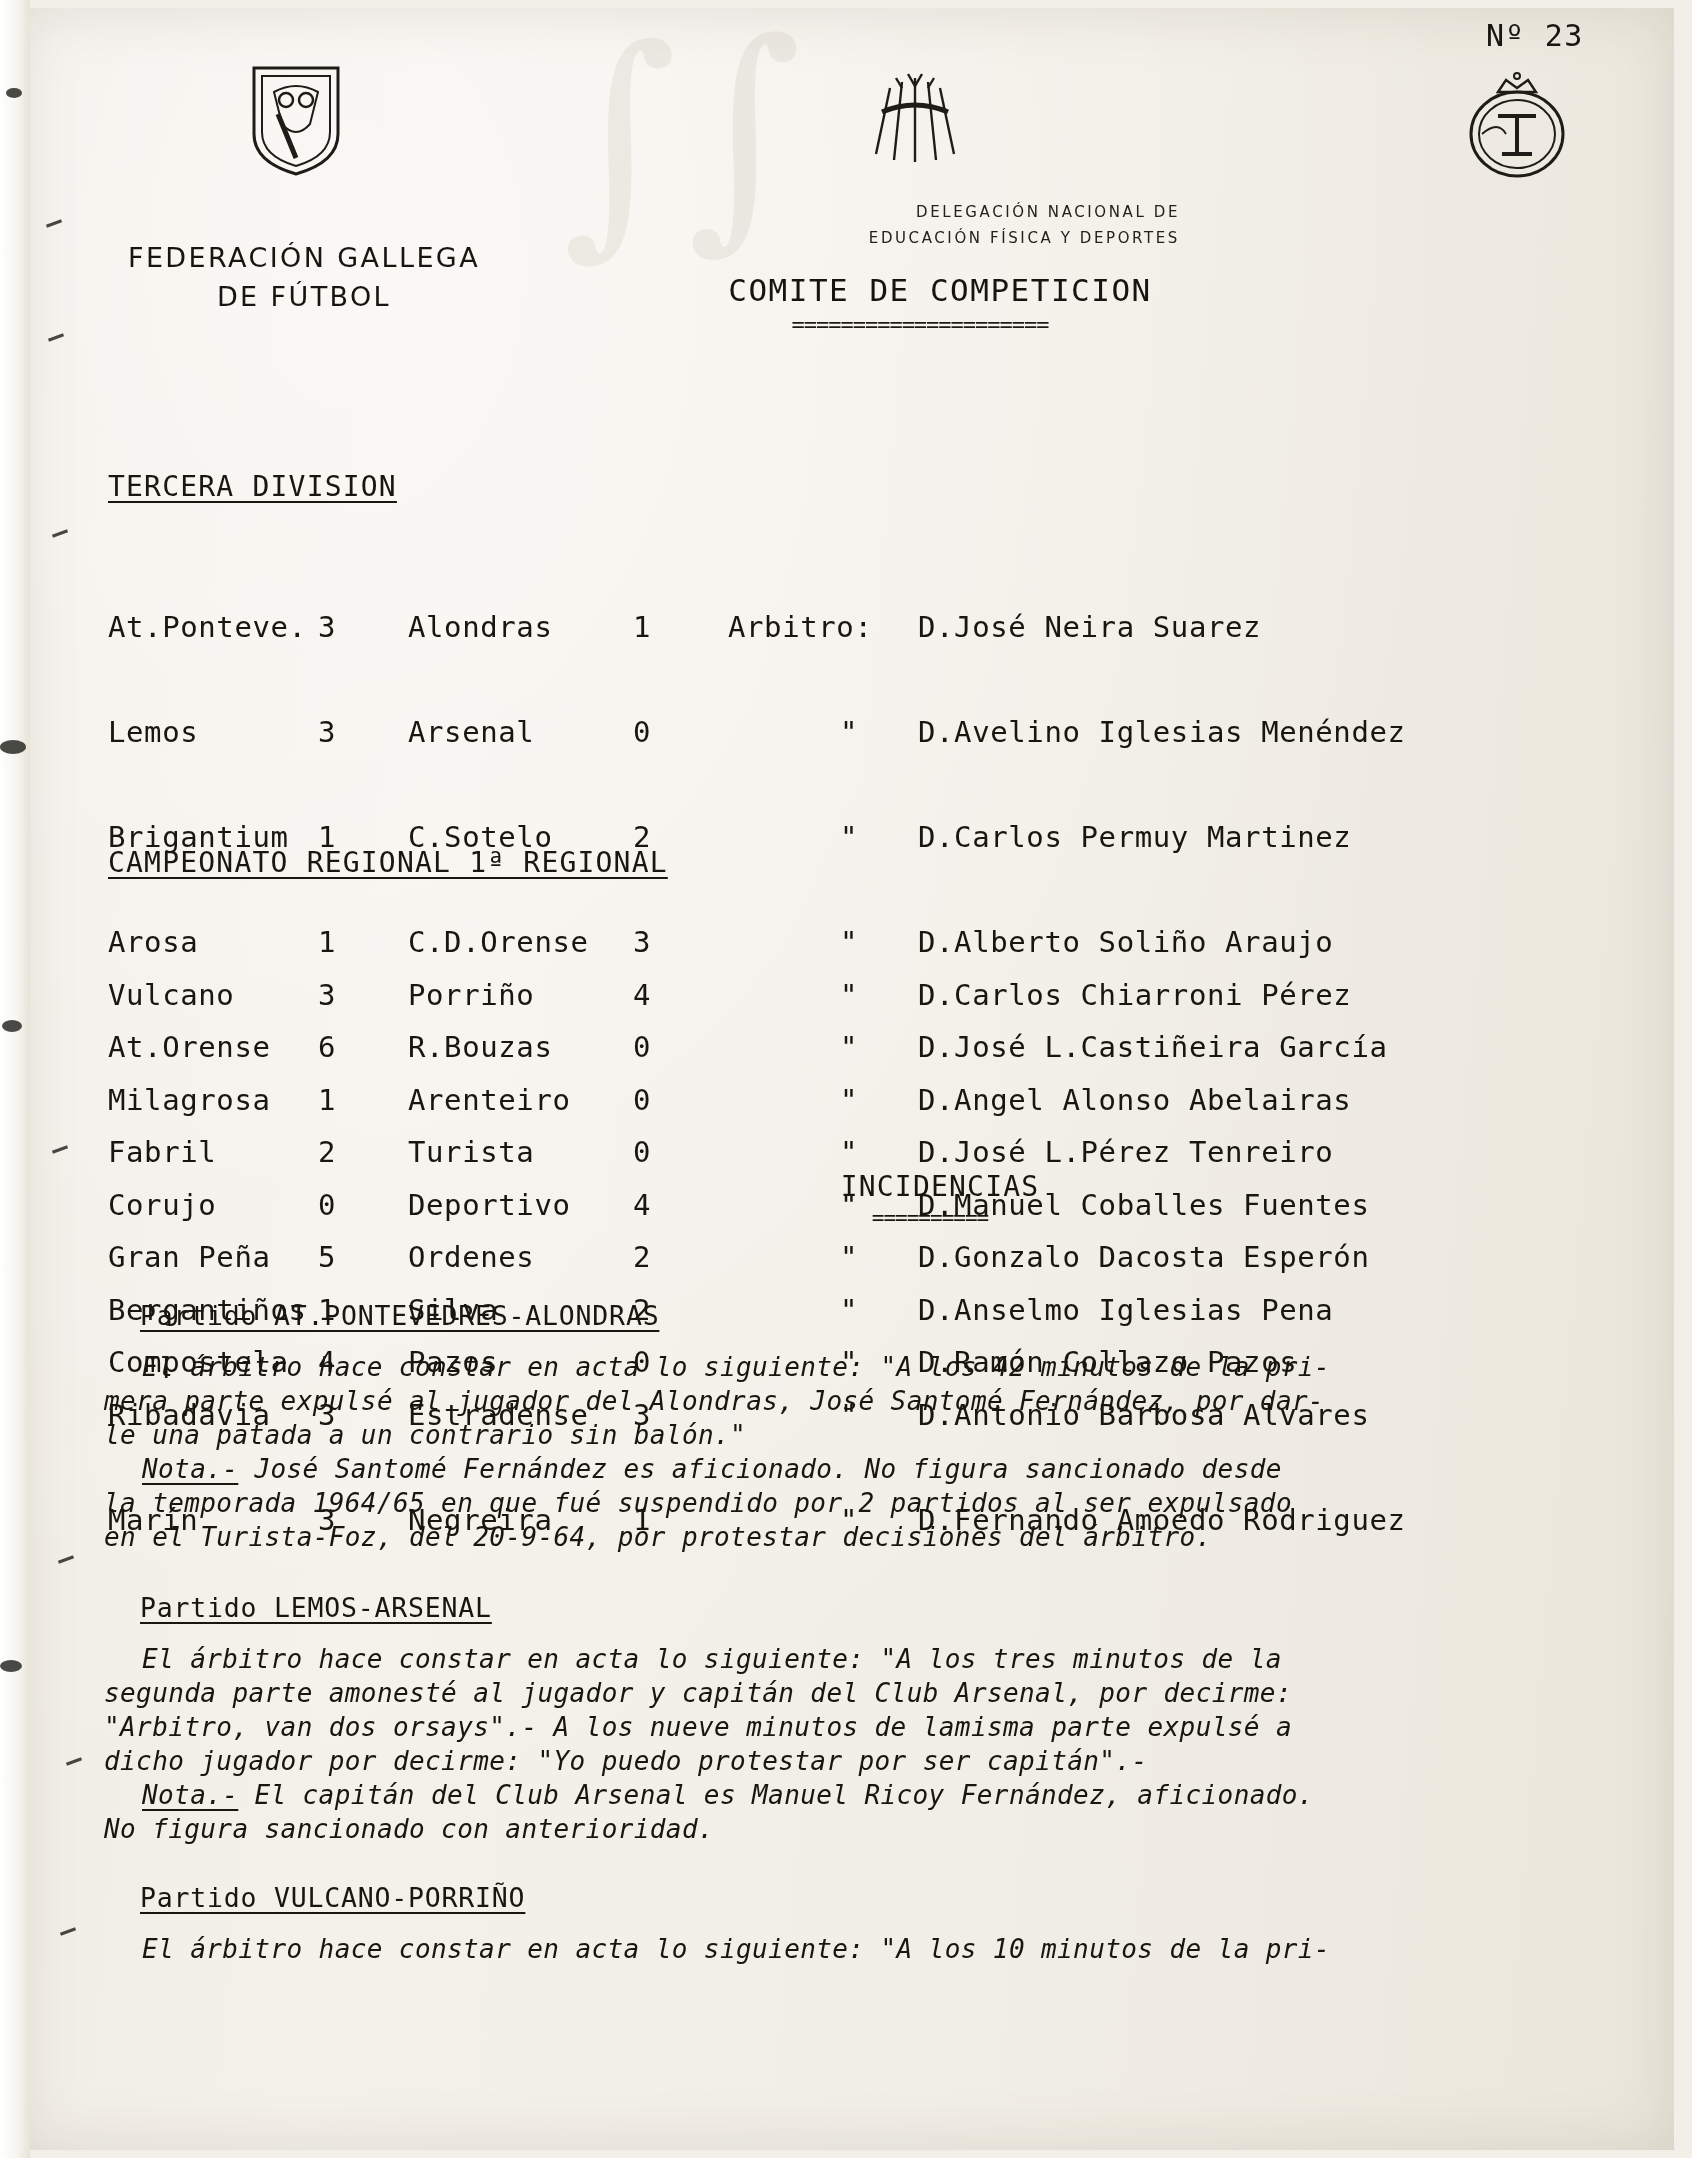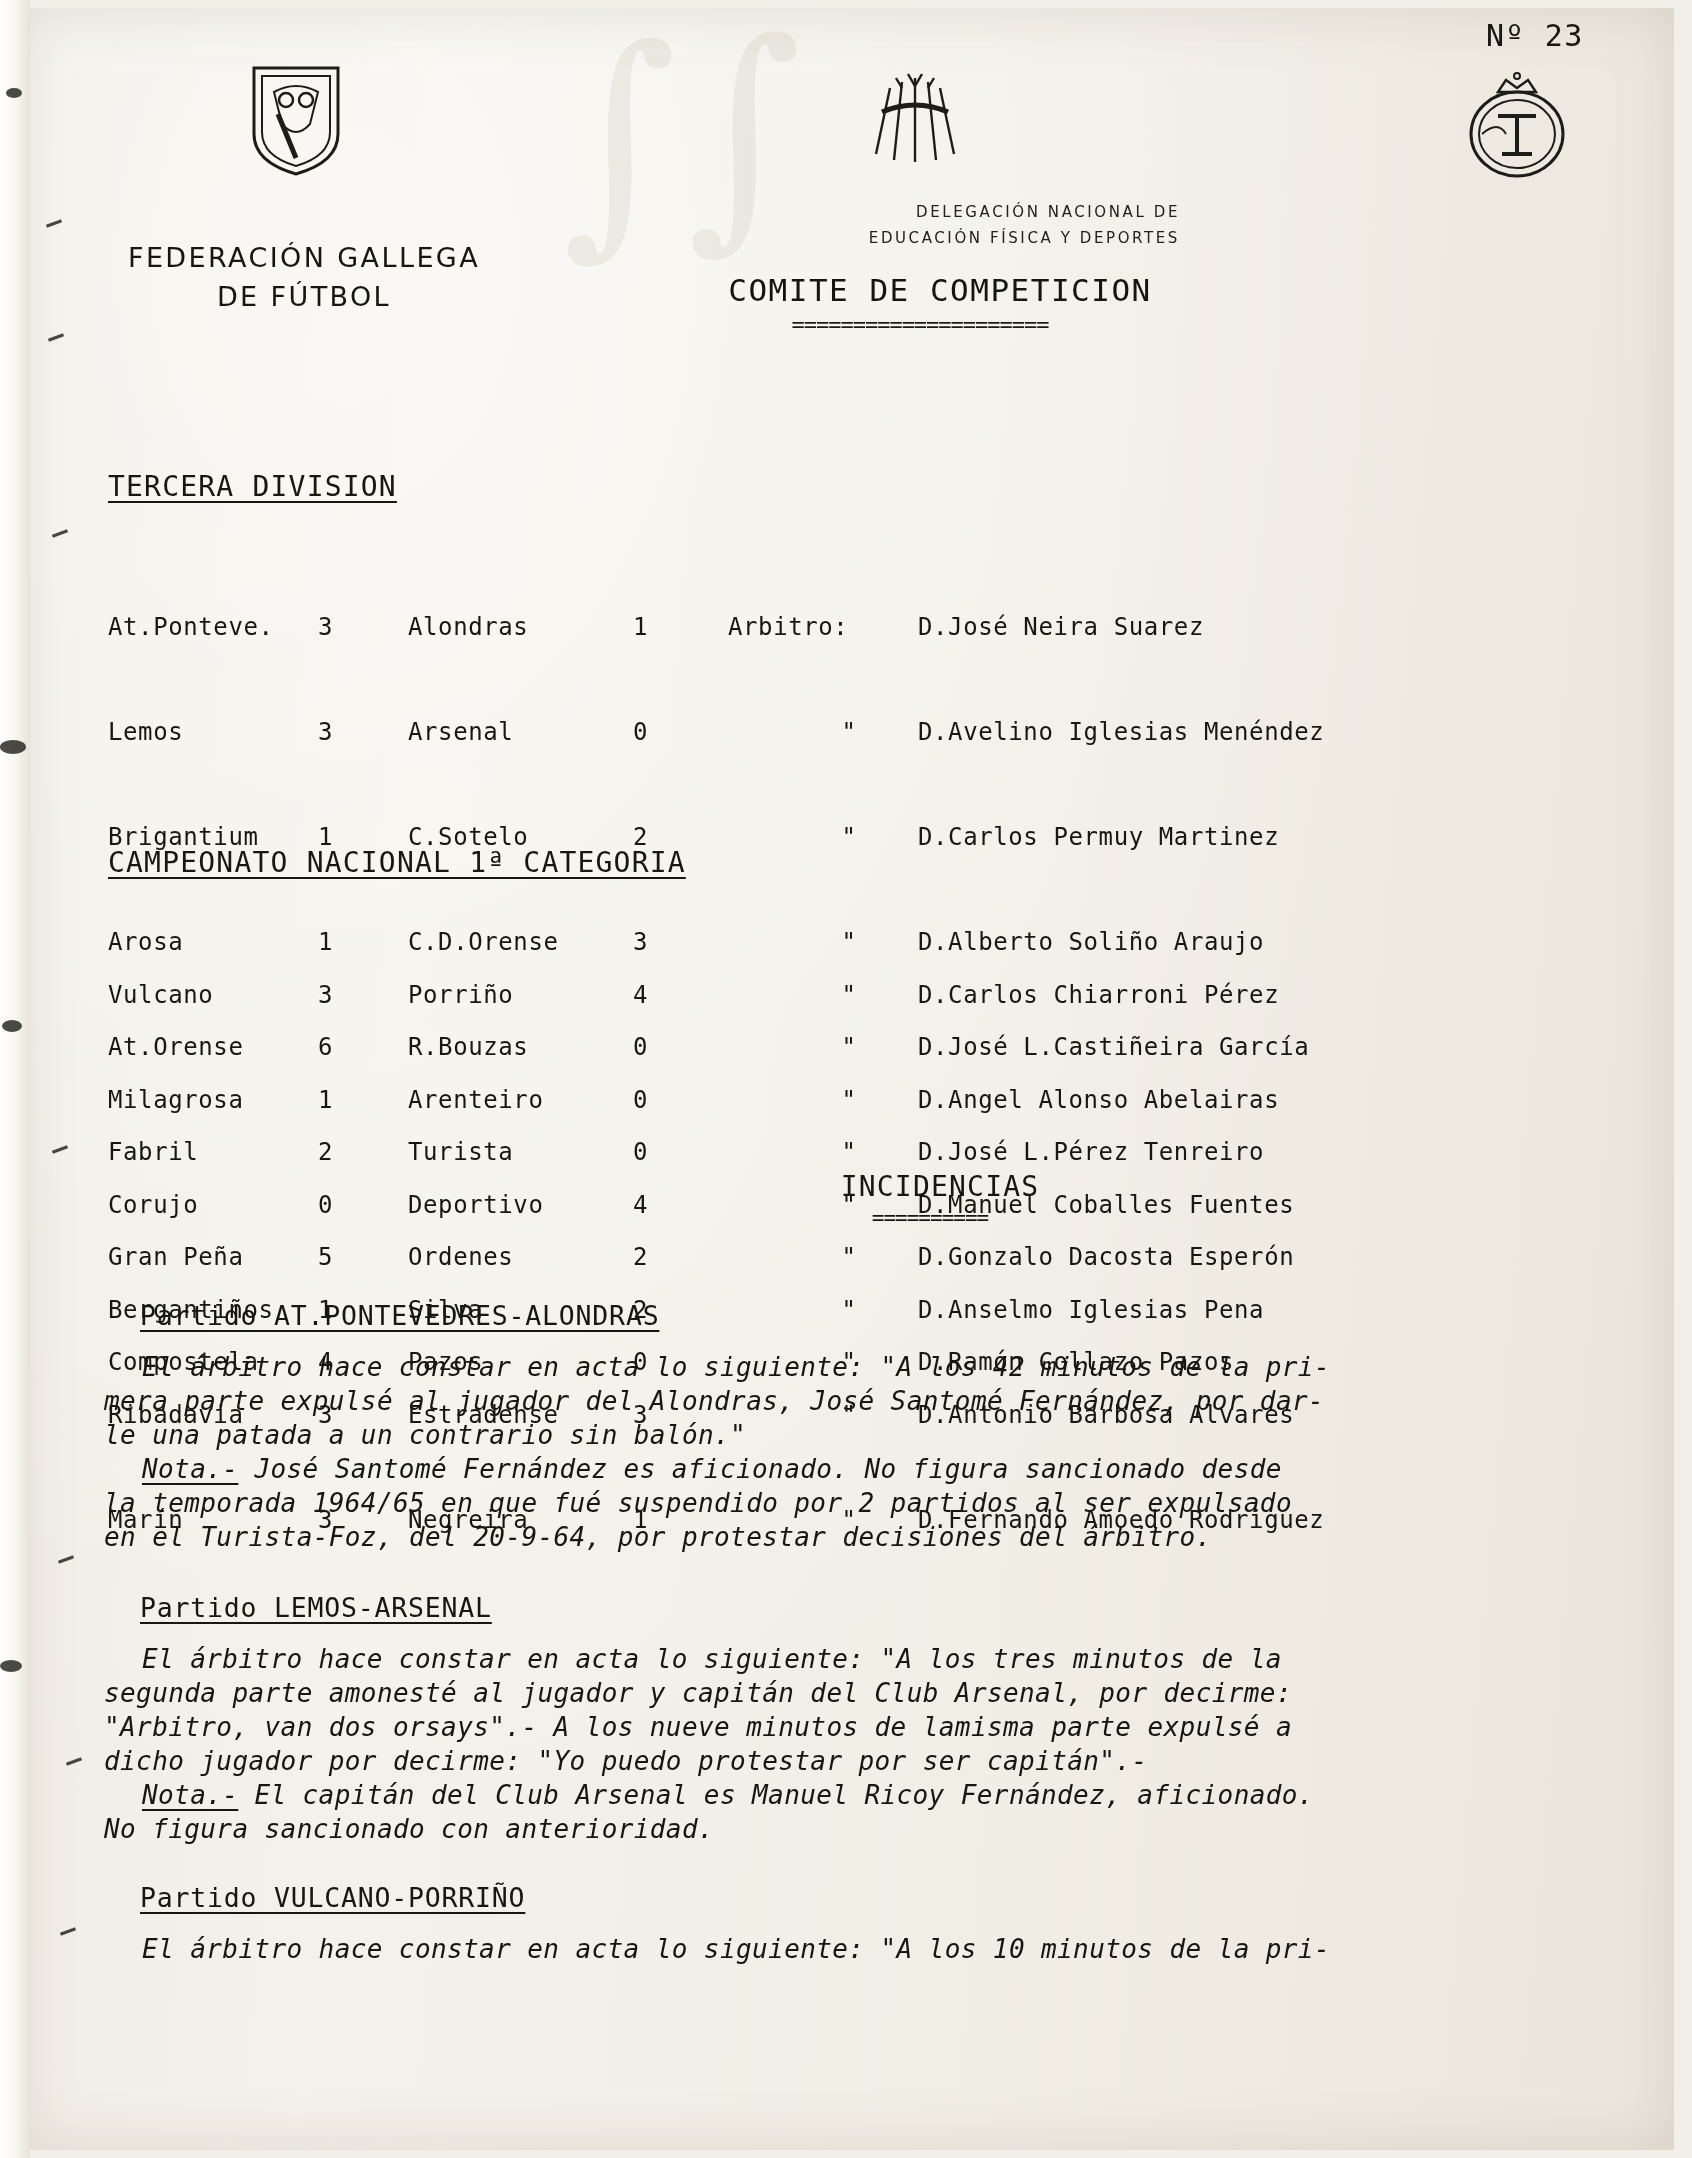--- a/index.html
+++ b/index.html
@@ -131,21 +131,21 @@
     font-size: 28px;
     letter-spacing: 1.2px;
     text-decoration: underline;
     text-underline-offset: 5px;
   }
   #sec-tercera { left: 108px; top: 470px; }
   #sec-regional { left: 108px; top: 846px; }
   
   .results {
     position: absolute;
-    font-size: 24px;
+    font-size: 29px;
     line-height: 35px;
     letter-spacing: 0.6px;
     white-space: pre;
   }
   #res-tercera { left: 108px; top: 540px; }
   #res-regional { left: 108px; top: 908px; }
   .row { display: block; height: 35px; }
   .c-home { display: inline-block; width: 210px; }
   .c-hg   { display: inline-block; width: 90px; }
   .c-away { display: inline-block; width: 225px; }
@@ -274,21 +274,21 @@
     <span class="row"><span class="c-home">At.Ponteve.</span><span class="c-hg">3</span><span class="c-away">Alondras</span><span class="c-ag">1</span><span class="c-lbl">Arbitro:</span><span class="c-ref">D.José Neira Suarez</span></span>
     <span class="row"><span class="c-home">Lemos</span><span class="c-hg">3</span><span class="c-away">Arsenal</span><span class="c-ag">0</span><span class="c-lbl" style="text-align:center;padding-left:52px;box-sizing:border-box;">"</span><span class="c-ref">D.Avelino Iglesias Menéndez</span></span>
     <span class="row"><span class="c-home">Brigantium</span><span class="c-hg">1</span><span class="c-away">C.Sotelo</span><span class="c-ag">2</span><span class="c-lbl" style="text-align:center;padding-left:52px;box-sizing:border-box;">"</span><span class="c-ref">D.Carlos Permuy Martinez</span></span>
     <span class="row"><span class="c-home">Arosa</span><span class="c-hg">1</span><span class="c-away">C.D.Orense</span><span class="c-ag">3</span><span class="c-lbl" style="text-align:center;padding-left:52px;box-sizing:border-box;">"</span><span class="c-ref">D.Alberto Soliño Araujo</span></span>
     <span class="row"><span class="c-home">At.Orense</span><span class="c-hg">6</span><span class="c-away">R.Bouzas</span><span class="c-ag">0</span><span class="c-lbl" style="text-align:center;padding-left:52px;box-sizing:border-box;">"</span><span class="c-ref">D.José L.Castiñeira García</span></span>
     <span class="row"><span class="c-home">Fabril</span><span class="c-hg">2</span><span class="c-away">Turista</span><span class="c-ag">0</span><span class="c-lbl" style="text-align:center;padding-left:52px;box-sizing:border-box;">"</span><span class="c-ref">D.José L.Pérez Tenreiro</span></span>
     <span class="row"><span class="c-home">Gran Peña</span><span class="c-hg">5</span><span class="c-away">Ordenes</span><span class="c-ag">2</span><span class="c-lbl" style="text-align:center;padding-left:52px;box-sizing:border-box;">"</span><span class="c-ref">D.Gonzalo Dacosta Esperón</span></span>
     <span class="row"><span class="c-home">Compostela</span><span class="c-hg">4</span><span class="c-away">Pazos</span><span class="c-ag">0</span><span class="c-lbl" style="text-align:center;padding-left:52px;box-sizing:border-box;">"</span><span class="c-ref">D.Ramón Collazo Pazos</span></span>
   </div>
 
-  <div class="sec" id="sec-regional">CAMPEONATO NACIONAL 1ª CATEGORIA</div>
+  <div class="sec" id="sec-regional">CAMPEONATO REGIONAL 1ª REGIONAL</div>
   <div class="results" id="res-regional">
     <span class="row"><span class="c-home">Vulcano</span><span class="c-hg">3</span><span class="c-away">Porriño</span><span class="c-ag">4</span><span class="c-lbl" style="text-align:center;padding-left:52px;box-sizing:border-box;">"</span><span class="c-ref">D.Carlos Chiarroni Pérez</span></span>
     <span class="row"><span class="c-home">Milagrosa</span><span class="c-hg">1</span><span class="c-away">Arenteiro</span><span class="c-ag">0</span><span class="c-lbl" style="text-align:center;padding-left:52px;box-sizing:border-box;">"</span><span class="c-ref">D.Angel Alonso Abelairas</span></span>
     <span class="row"><span class="c-home">Corujo</span><span class="c-hg">0</span><span class="c-away">Deportivo</span><span class="c-ag">4</span><span class="c-lbl" style="text-align:center;padding-left:52px;box-sizing:border-box;">"</span><span class="c-ref">D.Manuel Coballes Fuentes</span></span>
     <span class="row"><span class="c-home">Bergantiños</span><span class="c-hg">1</span><span class="c-away">Silva</span><span class="c-ag">2</span><span class="c-lbl" style="text-align:center;padding-left:52px;box-sizing:border-box;">"</span><span class="c-ref">D.Anselmo Iglesias Pena</span></span>
     <span class="row"><span class="c-home">Ribadavia</span><span class="c-hg">3</span><span class="c-away">Estradense</span><span class="c-ag">3</span><span class="c-lbl" style="text-align:center;padding-left:52px;box-sizing:border-box;">"</span><span class="c-ref">D.Antonio Barbosa Alvares</span></span>
     <span class="row"><span class="c-home">Marín</span><span class="c-hg">3</span><span class="c-away">Negreira</span><span class="c-ag">1</span><span class="c-lbl" style="text-align:center;padding-left:52px;box-sizing:border-box;">"</span><span class="c-ref">D.Fernando Amoedo Rodriguez</span></span>
   </div>
 
   <div class="inc-title">INCIDENCIAS</div>

